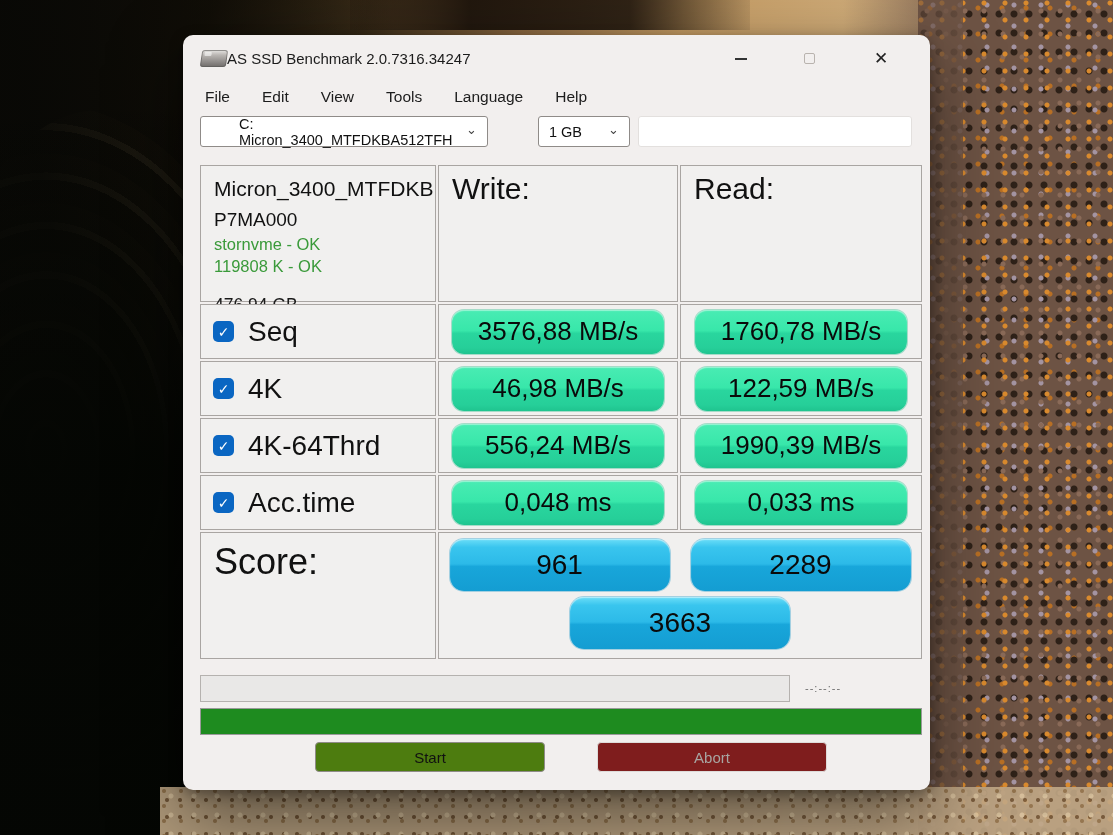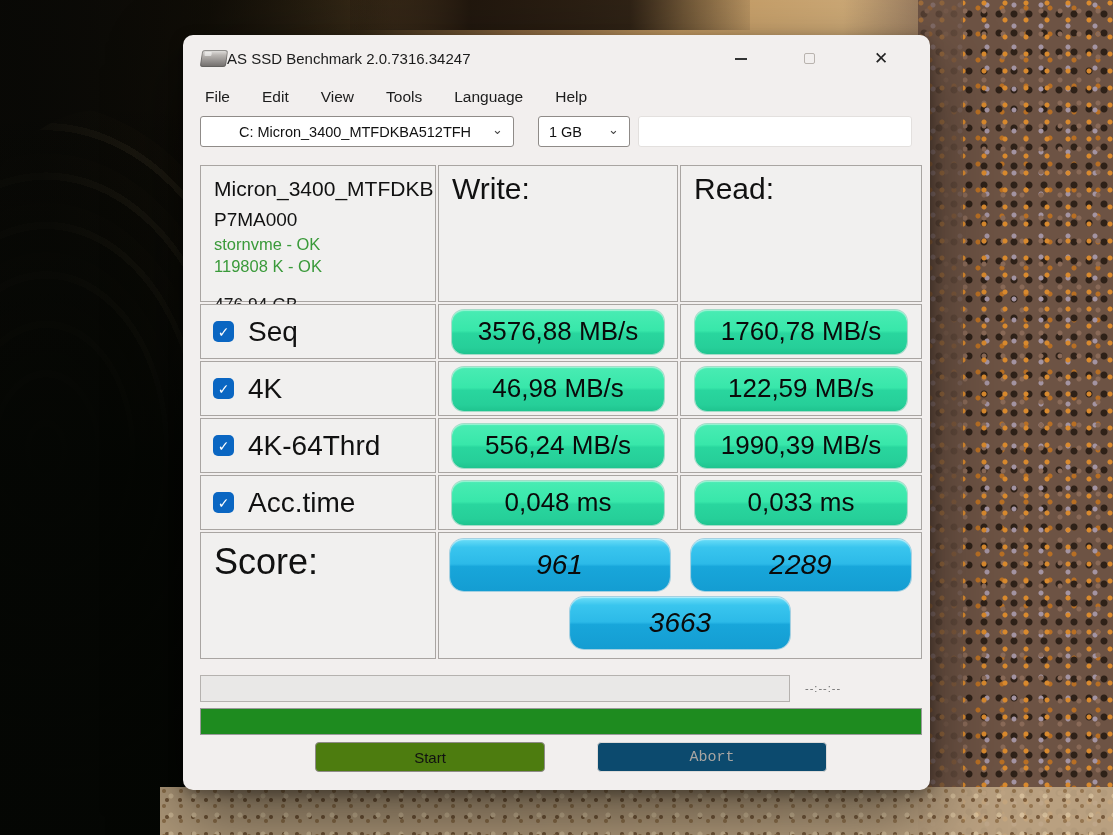--- a/index.html
+++ b/index.html
@@ -56,21 +56,21 @@
   .glyph-close { font-size:17px; color:#222; line-height:1; }
 
   
   .menubar { display:flex; gap:32px; padding:6px 8px 8px 22px; font-size:15.5px; color:#1c1c1c; }
   .menu-item { cursor:default; }
 
   
   .toolbar { position:relative; height:44px; }
   .combo { position:absolute; top:2px; height:31px; background:#fff; border:1px solid #8f8b88; border-radius:3px;
     display:flex; align-items:center; font-size:14.5px; padding:0 10px; color:#111; }
-  .combo-drive { left:17px; width:314px;padding-left:38px; }
+  .combo-drive { left:17px; width:288px;padding-left:38px; }
   .combo-size  { left:355px; width:92px; }
   .combo .chev { margin-left:auto; color:#444; font-size:13px; transform:translateY(-2px); }
   .toolbar input { position:absolute; left:455px; top:2px; width:274px; height:31px; background:#fff;
     border:1px solid #e3e0de; border-radius:3px; padding:0 8px; font-size:14px; outline:none; }
 
   
   .grid { position:absolute; left:17px; top:130px; width:722px;
     display:grid; grid-template-columns:236px 240px 242px;
     grid-template-rows:137px 55px 55px 55px 55px 127px; gap:2px; }
   .cell { background:#f1f0ef; border:1px solid #a9a5a2; }
@@ -103,21 +103,21 @@
     background:#e9e8e7; border:1px solid #b5b2af; }
   .time-remaining { position:absolute; left:622px; top:647px; font-size:11px; color:#6e6e6e; letter-spacing:1px; }
   .progress-green { position:absolute; left:17px; top:673px; width:722px; height:27px;
     background:#1e8b1f; border:1px solid #9a9a9a; }
 
   
   .action-btn { position:absolute; top:707px; width:230px; height:30px; border-radius:4px;
     font-size:15px; display:flex; align-items:center; justify-content:center; cursor:pointer;
     font-family:"Liberation Sans", sans-serif; }
   .btn-start { left:132px; background:#4d7c0f; border:1px solid #8f8b88; color:#111; }
-  .btn-abort { left:414px; background:#0c4a6e; border:1px solid #dedbd9; color:#a8a5a2; cursor:default;font-family:Liberation Mono, monospace; }
+  .btn-abort { left:414px; background:#7f1d1d; border:1px solid #dedbd9; color:#a8a5a2; cursor:default; }
 </style>
 </head>
 <body>
 
 <div class="wp wp-base"></div>
 <div class="wp wp-rings"></div>
 <div class="wp wp-darkleft"></div>
 <div class="wp wp-darkbottom"></div>
 <div class="wp wp-topband"></div>
 <div class="wp wp-speckle"></div>
@@ -219,21 +219,21 @@
       <span>Acc.time</span>
     </div>
     <div class="cell value-cell">
       <div class="pill-green">0,048 ms</div>
     </div>
     <div class="cell value-cell">
       <div class="pill-green">0,033 ms</div>
     </div>
 
     <div class="cell score-label-cell">Score:</div>
-    <div class="cell score-cell" style="grid-column:2/4;font-style:italic;">
+    <div class="cell score-cell" style="grid-column:2/4;">
       <div class="score-row">
         <div class="score-half">
             <div class="pill-blue">961</div>
           </div>
         <div class="score-half">
             <div class="pill-blue">2289</div>
           </div>
       </div>
       <div class="score-row">
         <div class="score-half">

